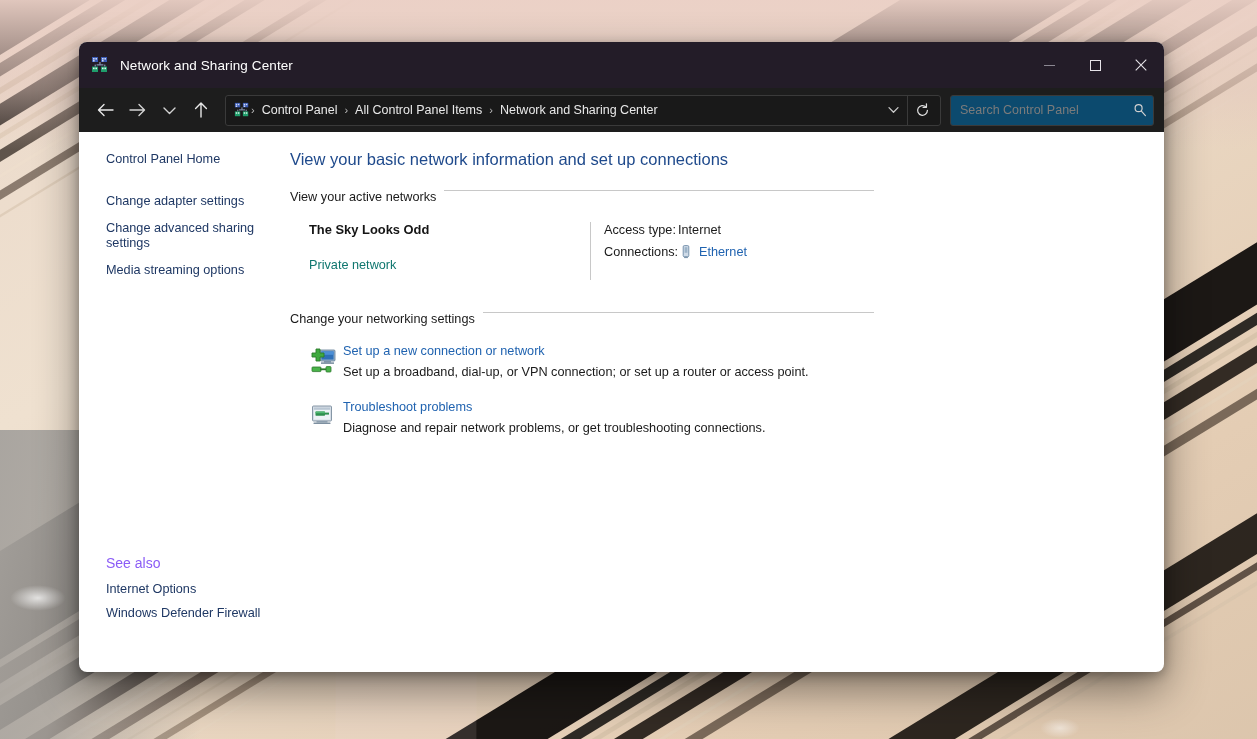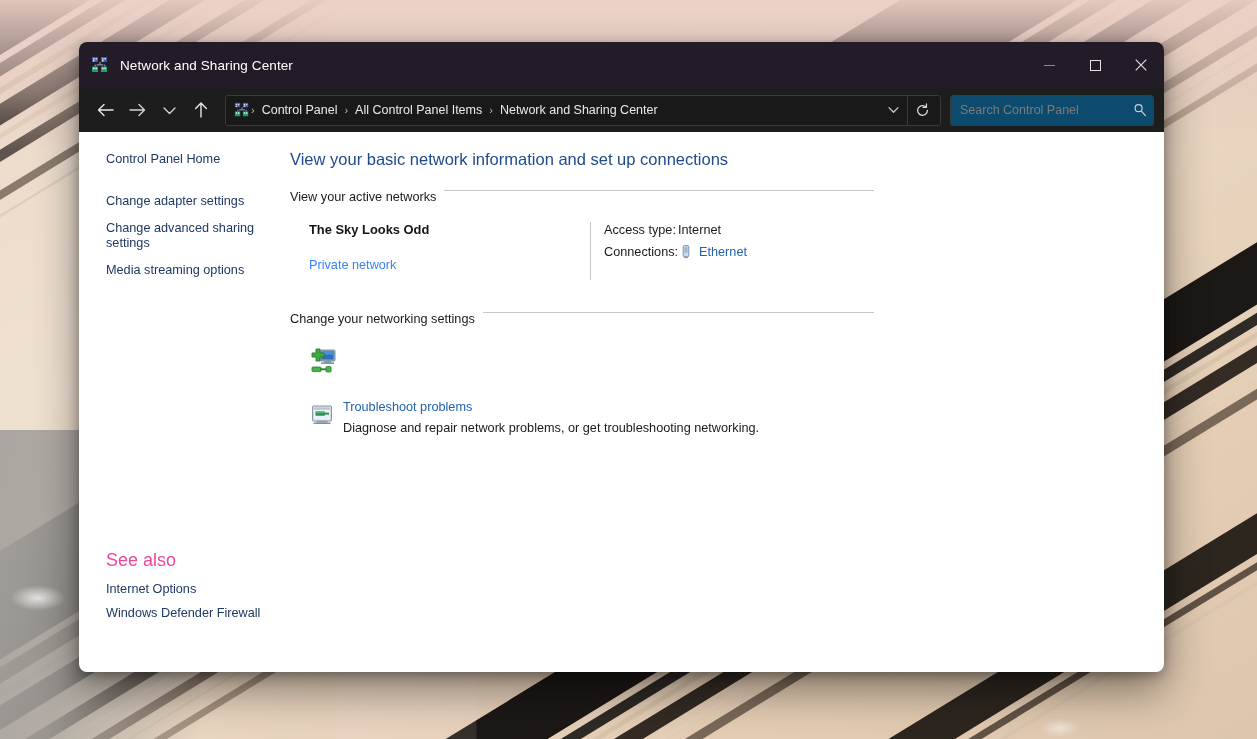--- a/index.html
+++ b/index.html
@@ -200,22 +200,22 @@
     cursor: pointer;
   }
   .side-link.home { margin-bottom: 27px; }
   .see-also {
     position: absolute;
     left: 27px;
     bottom: 20px;
     width: 170px;
   }
   .see-also-title {
-    color: #ec4899;
-    font-size: 18px;
+    color: #8b5cf6;
+    font-size: 14px;
     margin-bottom: 11px;
   }
   .see-also a {
     display: block;
     color: #1f3864;
     font-size: 12.7px;
     margin-bottom: 10px;
     cursor: pointer;
   }
   .see-also a:last-child { margin-bottom: 0; }
@@ -256,21 +256,21 @@
     padding-left: 19px;
     min-height: 58px;
   }
   .net-left { width: 281px; flex: none; }
   .net-name {
     font-size: 12.9px;
     font-weight: bold;
     color: #151515;
     margin-bottom: 21px;
   }
-  .net-type { font-size: 12.7px; color: #3b82f6; }
+  .net-type { font-size: 12.7px; color: #0f766e; }
   .net-divider {
     width: 1px;
     align-self: stretch;
     background: #c8c8c8;
     margin-right: 13px;
     flex: none;
   }
   .net-right { padding-top: 1px; }
   .net-kv {
     display: flex;
@@ -558,37 +558,41 @@
               <rect x="12.4" y="5.4" width="12.2" height="8.2" fill="#2e6fb8"></rect>
               <rect x="12.4" y="5.4" width="12.2" height="3.4" fill="#4b8ed6"></rect>
               <rect x="15" y="15" width="7" height="1.6" fill="#7d93a8"></rect>
               <rect x="12" y="16.4" width="13" height="1.4" fill="#6a8096"></rect>
               <path d="M3 7 h4 V3 h4 v4 h4 v4 h-4 v4 H7 v-4 H3 z" fill="#3faa3f" stroke="#2a7a2a" stroke-width="0.9" stroke-linejoin="round"></path>
               <rect x="3" y="21" width="9" height="4.6" rx="0.8" fill="#49b349" stroke="#2f7a2f" stroke-width="0.8"></rect>
               <rect x="11" y="22.4" width="7" height="1.8" fill="#2f7a2f"></rect>
               <rect x="17" y="20.6" width="5" height="5.4" rx="0.8" fill="#49b349" stroke="#2f7a2f" stroke-width="0.8"></rect>
             </svg>
           </div>
+          <div class="txt">
+            <a class="link">Set up a new connection or network</a>
+            <div class="desc">Set up a broadband, dial-up, or VPN connection; or set up a router or access point.</div>
+          </div>
         </div>
 
         <div class="settings-item" style="margin-top:20px;">
           <div class="ico">
             <svg width="30" height="30" viewBox="0 0 30 30">
               <rect x="3.5" y="4" width="19" height="15" rx="1" fill="#d5dde6" stroke="#7a8c9d" stroke-width="0.9"></rect>
               <rect x="5" y="5.4" width="16" height="12.2" fill="#eef2f6"></rect>
               <rect x="5" y="5.4" width="16" height="2.4" fill="#b9c6d3"></rect>
               <rect x="6.5" y="9.5" width="9.5" height="4.2" rx="0.6" fill="#2f8f4e"></rect>
               <rect x="6.5" y="9.5" width="9.5" height="1.8" rx="0.6" fill="#52b873"></rect>
               <rect x="16" y="10.6" width="4" height="2" fill="#2f8f4e"></rect>
               <rect x="7.5" y="19" width="11" height="1.6" fill="#8fa0b0"></rect>
               <rect x="4.5" y="20.6" width="17" height="1.5" rx="0.5" fill="#7d8fa0"></rect>
             </svg>
           </div>
           <div class="txt">
             <a class="link">Troubleshoot problems</a>
-            <div class="desc">Diagnose and repair network problems, or get troubleshooting networking.</div>
+            <div class="desc">Diagnose and repair network problems, or get troubleshooting connections.</div>
           </div>
         </div>
 
       </div>
     </div>
   </div>
 </div>
 
 </body></html>

